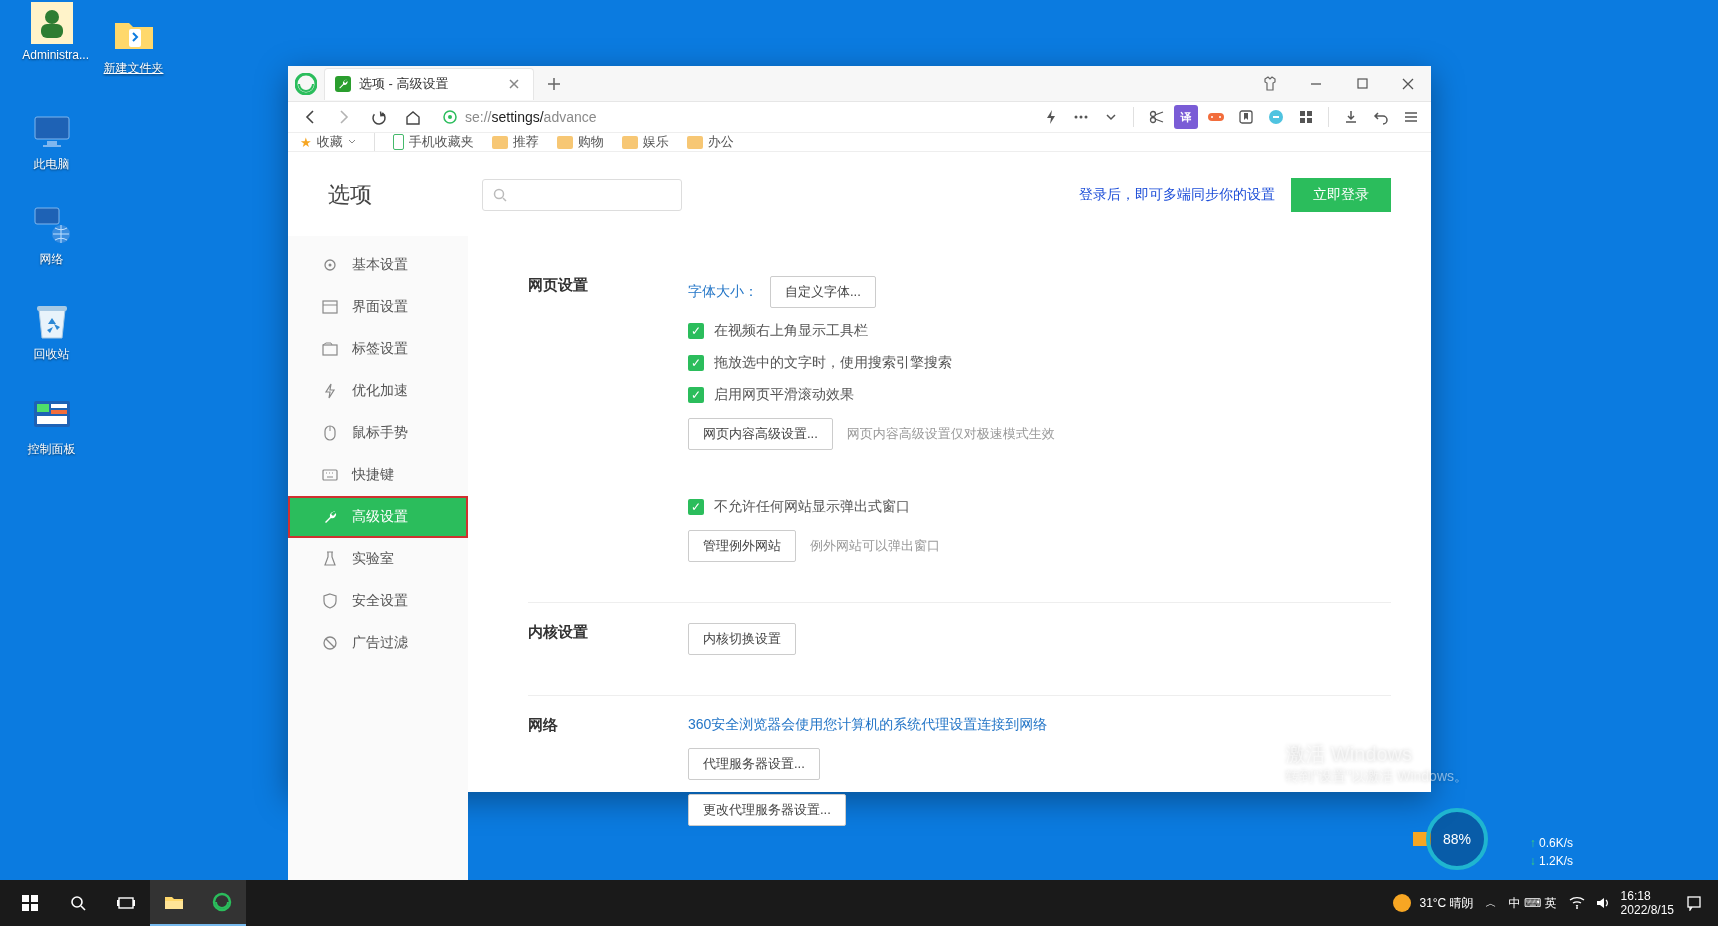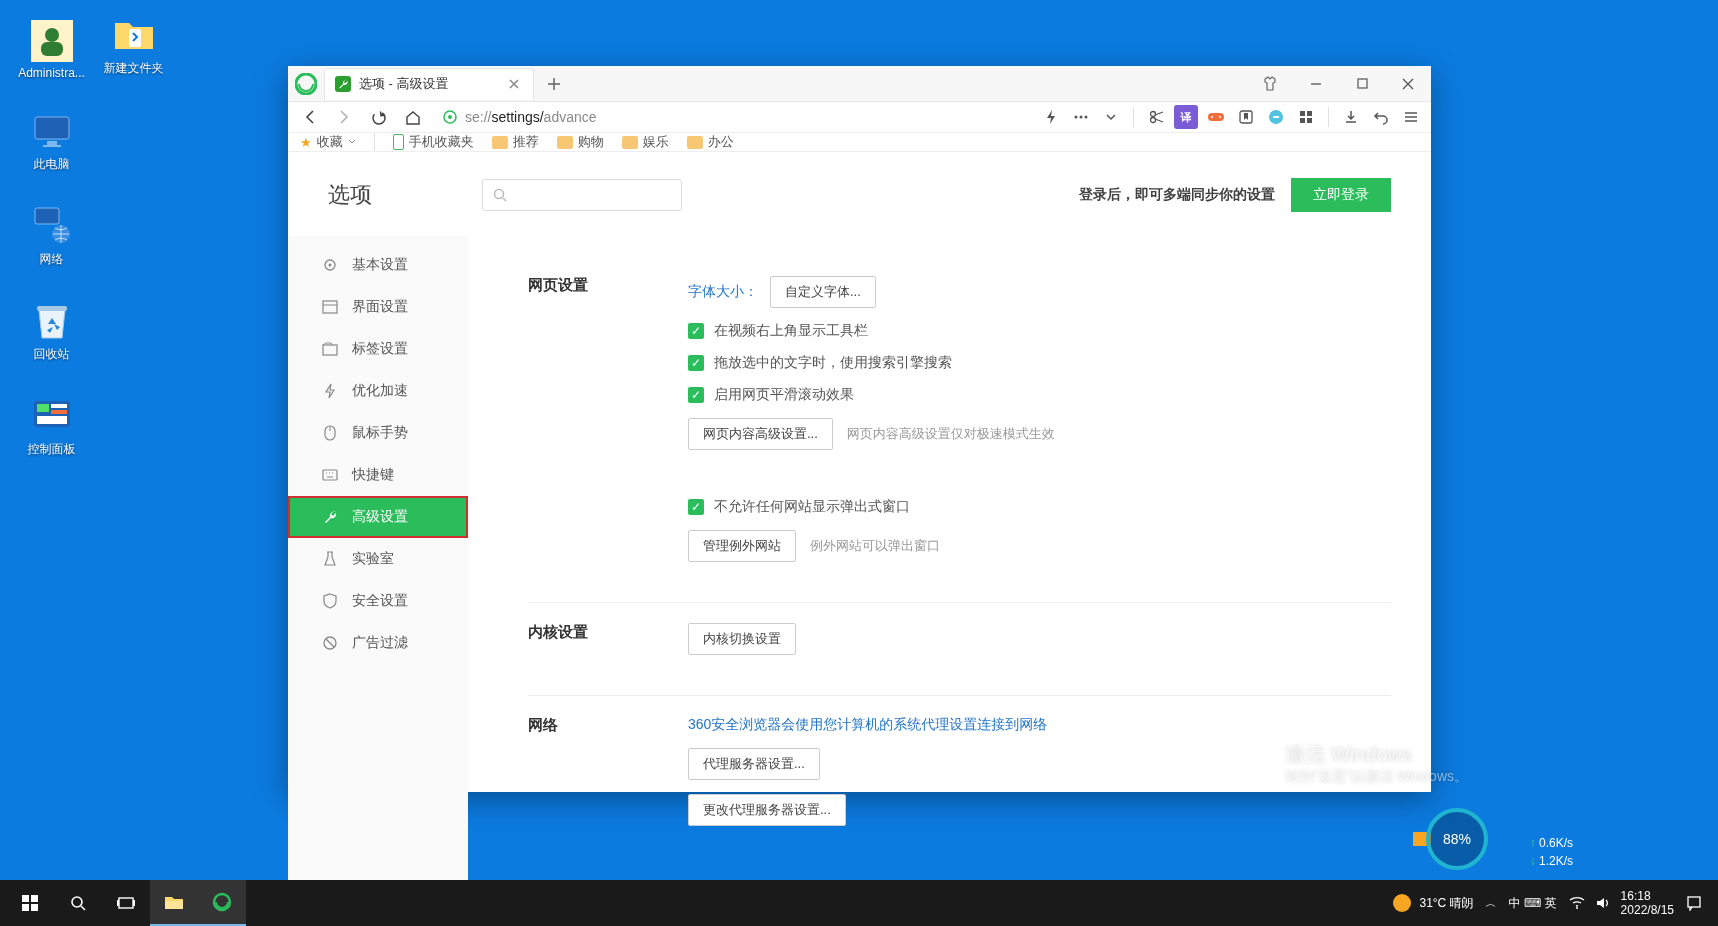--- a/index.html
+++ b/index.html
@@ -77,31 +77,31 @@
 .tb-btn.active { border-bottom:2px solid #76b9ed; background:#333; }
 .tb-right { margin-left:auto; display:flex; align-items:center; color:#fff; font-size:12px; gap:12px; padding-right:10px; }
 .weather { display:flex; align-items:center; gap:8px; }
 .weather .sun { width:18px; height:18px; background:#f7a623; border-radius:50%; }
 .tray-icons { display:flex; gap:10px; font-size:14px; }
 .clock { text-align:left; line-height:1.2; }
 </style>
 </head>
 <body>
 
-<div class="desktop-icon" style="left:14px; top:20px;">
+<div class="desktop-icon" style="left:14px; top:2px;text-align:right;">
   <div class="ic">
       <svg width="42" height="42">
         <rect width="42" height="42" fill="#fff3c9"></rect>
         <circle cx="21" cy="15" r="7" fill="#2e7d32"></circle>
         <rect x="10" y="22" width="22" height="14" rx="6" fill="#2e7d32"></rect>
       </svg>
     </div>
   <div class="lbl">Administra...</div>
 </div>
-<div class="desktop-icon" style="left:96px; top:14px;">
+<div class="desktop-icon" style="left:96px; top:14px;text-decoration:underline;">
   <div class="ic">
       <svg width="42" height="36">
         <path d="M2 6h14l4 4h20v22H2z" fill="#ffd86b"></path>
         <rect x="16" y="12" width="12" height="18" rx="2" fill="#fff"></rect>
         <path d="M20 16l4 4-4 4" stroke="#0b7be0" stroke-width="2" fill="none"></path>
       </svg>
     </div>
   <div class="lbl">新建文件夹</div>
 </div>
 <div class="desktop-icon" style="left:14px; top:110px;">
@@ -334,21 +334,21 @@
   <div class="content-wrap">
     <div class="page-header">
       <span class="page-title">选项</span>
       <div class="search-box">
         <svg width="14" height="14">
             <circle cx="6" cy="6" r="4.5" fill="none" stroke="#bbb" stroke-width="1.5"></circle>
             <path d="M10 10l3 3" stroke="#bbb" stroke-width="1.5"></path>
           </svg>
       </div>
       <div class="header-right">
-        <span style="color:#404040;font-weight:700;">登录后，即可多端同步你的设置</span>
+        <span style="color:#1d4ed8;font-weight:400;">登录后，即可多端同步你的设置</span>
         <button class="login-btn">立即登录</button>
       </div>
     </div>
 
     <div class="main-split">
       <div class="sidebar">
         <div class="sidebar-item">
             <span class="s-ico">
               <svg width="16" height="16">
                 <circle cx="8" cy="8" r="5" fill="none" stroke="#888" stroke-width="1.3"></circle>

